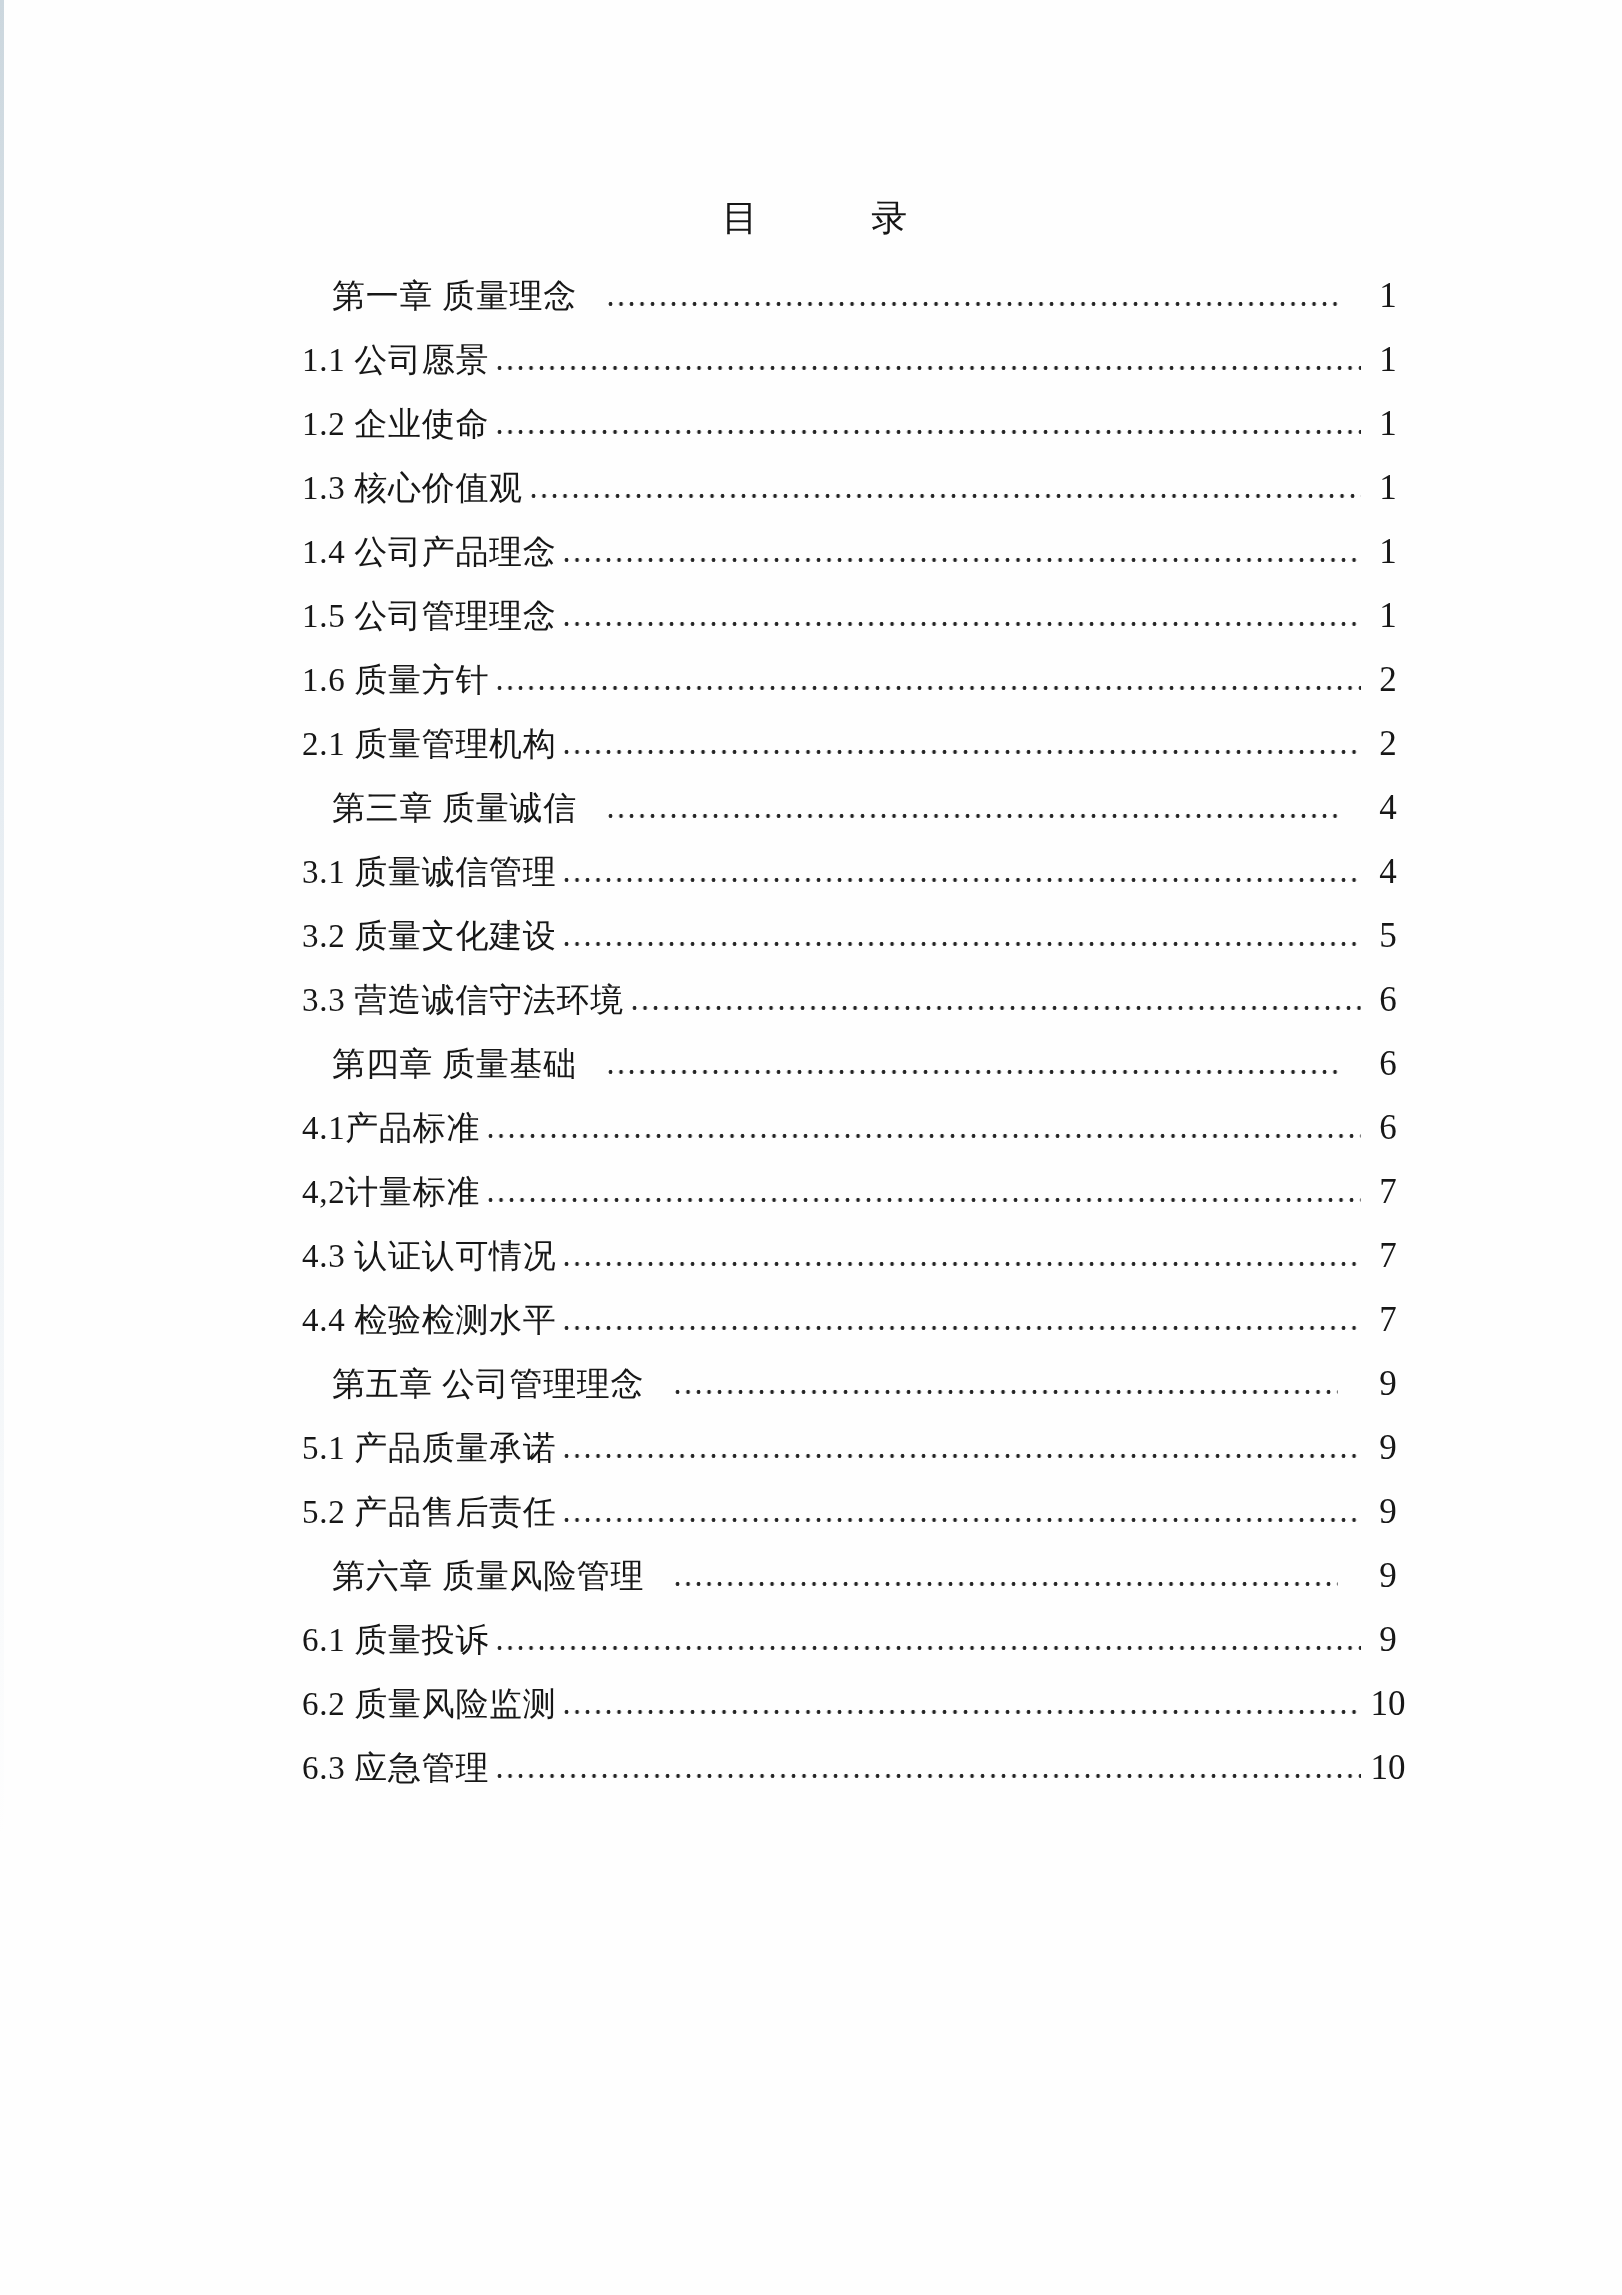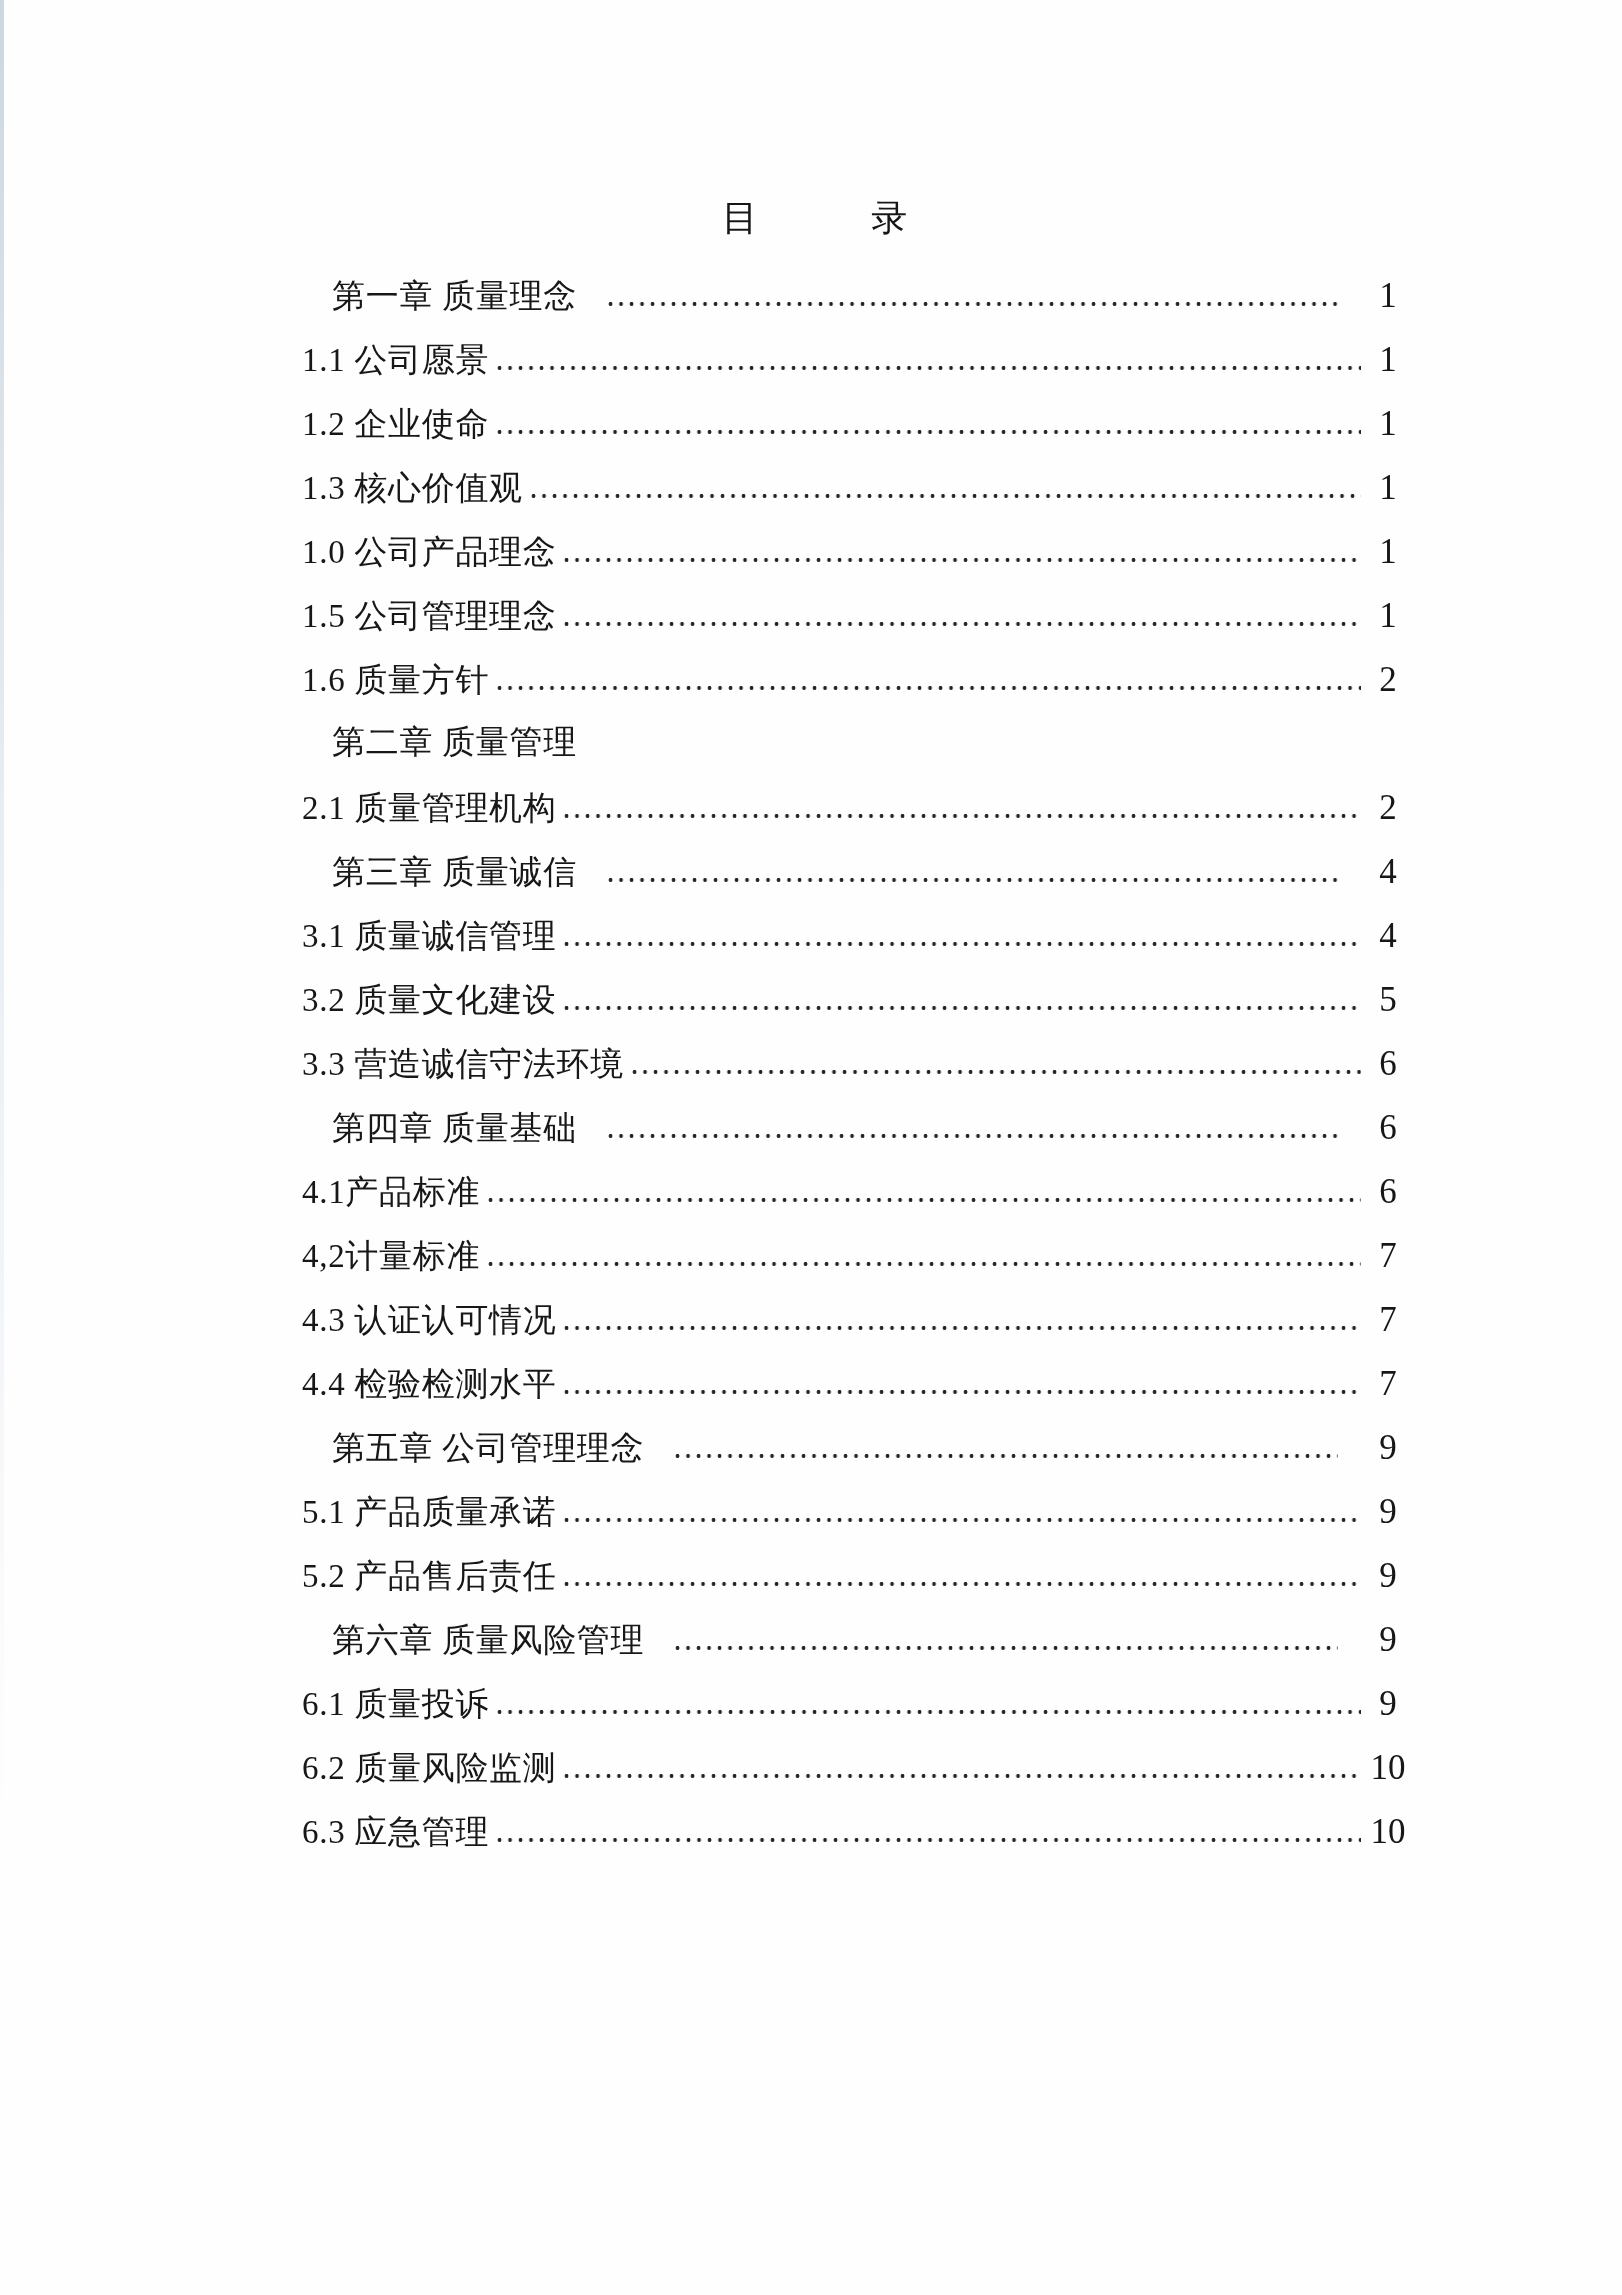--- a/index.html
+++ b/index.html
@@ -96,37 +96,34 @@
       <span class="toc-label">1.2 企业使命</span>
       <span class="toc-dots"></span>
       <span class="toc-num">1</span>
     </div>
     <div class="toc-row">
       <span class="toc-label">1.3 核心价值观</span>
       <span class="toc-dots"></span>
       <span class="toc-num">1</span>
     </div>
     <div class="toc-row">
-      <span class="toc-label">1.0 公司产品理念</span>
+      <span class="toc-label">1.4 公司产品理念</span>
       <span class="toc-dots"></span>
       <span class="toc-num">1</span>
     </div>
     <div class="toc-row">
       <span class="toc-label">1.5 公司管理理念</span>
       <span class="toc-dots"></span>
       <span class="toc-num">1</span>
     </div>
     <div class="toc-row">
       <span class="toc-label">1.6 质量方针</span>
       <span class="toc-dots"></span>
       <span class="toc-num">2</span>
     </div>
-    <div class="toc-row indent">
-      <span class="toc-label">第二章 质量管理</span>
-    </div>
     <div class="toc-row">
       <span class="toc-label">2.1 质量管理机构</span>
       <span class="toc-dots"></span>
       <span class="toc-num">2</span>
     </div>
     <div class="toc-row indent">
       <span class="toc-label">第三章 质量诚信</span>
       <span class="toc-dots"></span>
       <span class="toc-num">4</span>
     </div>

